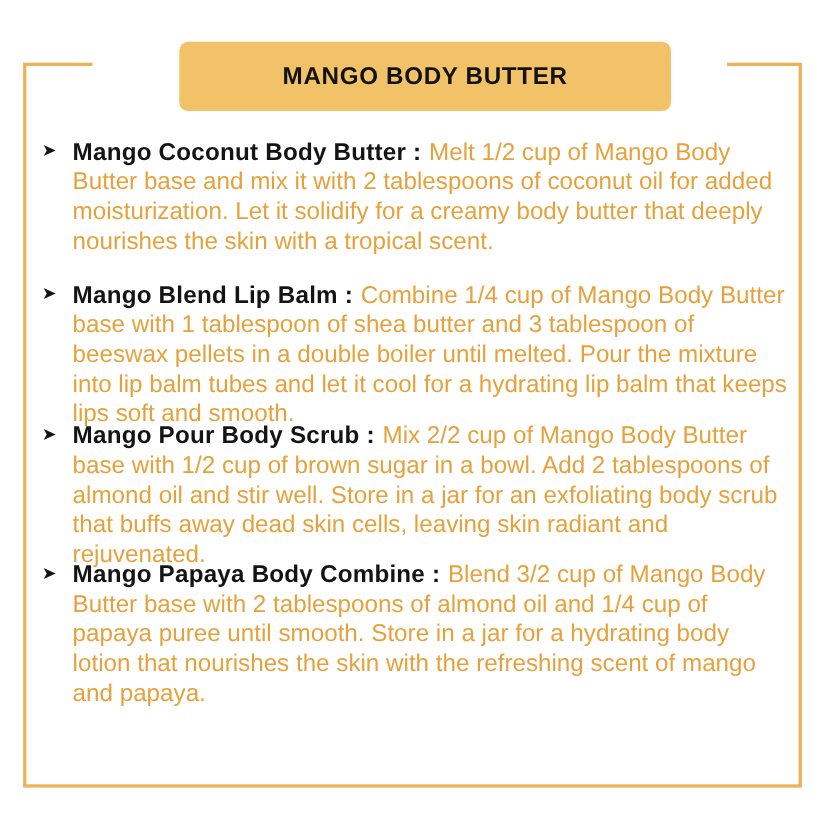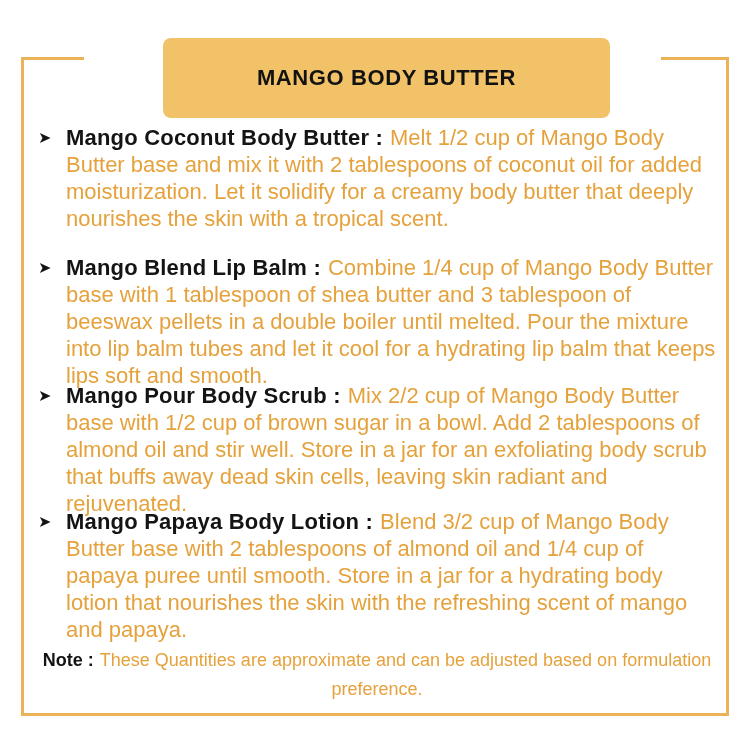--- a/index.html
+++ b/index.html
@@ -28,21 +28,21 @@
     width: 577px;
     height: 9px;
     background: #ffffff;
     z-index: 2;
   }
   .banner {
     position: absolute;
     left: 163px;
     top: 38px;
     width: 447px;
-    height: 80px;
+    height: 63px;
     background: #F2C268;
     border-radius: 8px;
     z-index: 3;
     display: flex;
     flex-direction: column;
     align-items: center;
     justify-content: center;
     gap: 2px;
   }
   .banner .title-line {
@@ -140,23 +140,20 @@
     <div class="instruction-item item-3">
       <span class="arrow">➤</span>
       <div class="item-text">
         <span class="item-title">Mango Pour Body Scrub :</span><span class="item-body">Mix 2/2 cup of Mango Body Butter base with 1/2 cup of brown sugar in a bowl. Add 2 tablespoons of almond oil and stir well. Store in a jar for an exfoliating body scrub that buffs away dead skin cells, leaving skin radiant and rejuvenated.</span>
       </div>
     </div>
 
     <div class="instruction-item item-4">
       <span class="arrow">➤</span>
       <div class="item-text">
-        <span class="item-title">Mango Papaya Body Lotion :</span><span class="item-body">Blend 3/2 cup of Mango Body Butter base with 2 tablespoons of almond oil and 1/4 cup of papaya puree until smooth. Store in a jar for a hydrating body lotion that nourishes the skin with the refreshing scent of mango and papaya.</span>
+        <span class="item-title">Mango Papaya Body Combine :</span><span class="item-body">Blend 3/2 cup of Mango Body Butter base with 2 tablespoons of almond oil and 1/4 cup of papaya puree until smooth. Store in a jar for a hydrating body lotion that nourishes the skin with the refreshing scent of mango and papaya.</span>
       </div>
     </div>
 
-    <div class="note">
-      <span class="note-label">Note :</span><span class="note-body">These Quantities are approximate and can be adjusted based on formulation preference.</span>
-    </div>
 
   </div>
 
 </div>
 
 </body></html>

